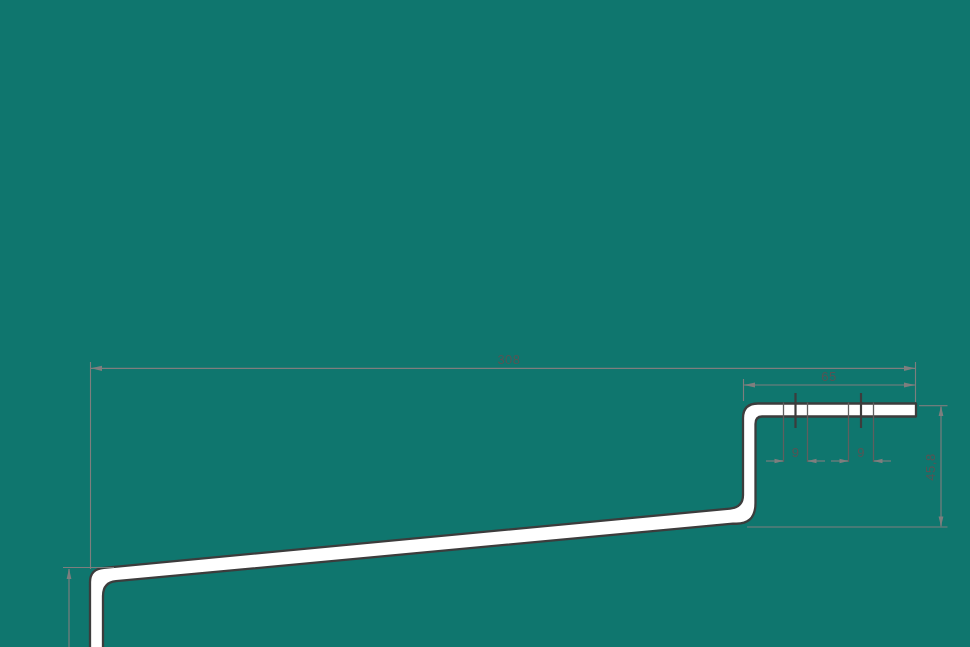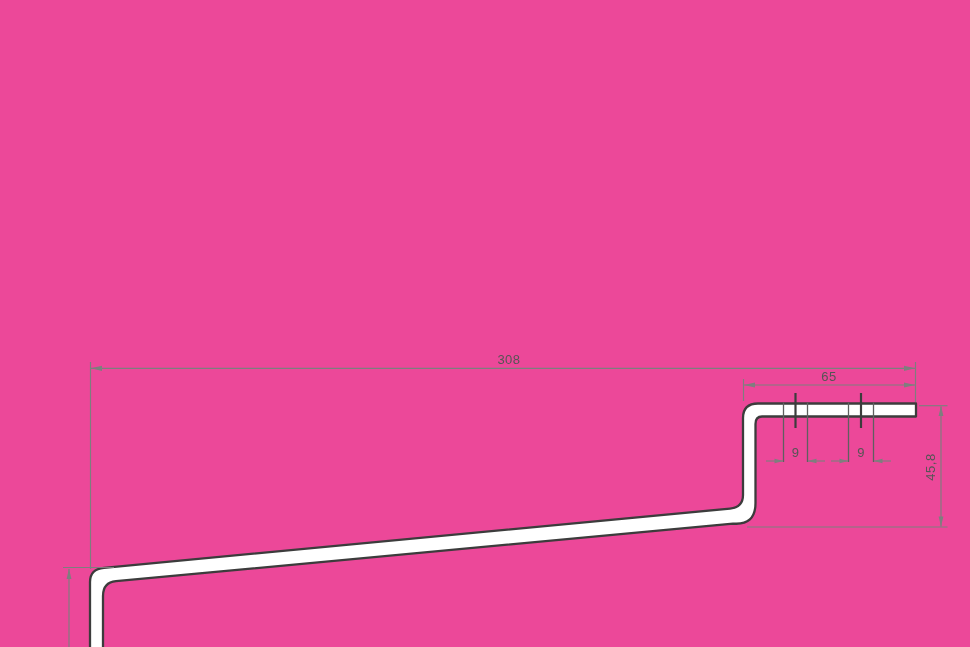--- a/index.html
+++ b/index.html
@@ -1,16 +1,16 @@
 <!DOCTYPE html>
 <html><head>
 <meta charset="utf-8">
 <style>
   html,body{margin:0;padding:0;background:#ffffff;}
-  #stage{position:relative;width:970px;height:647px;background:#ec4899;overflow:hidden;
+  #stage{position:relative;width:970px;height:647px;background:#0f766e;overflow:hidden;
          font-family:"Liberation Sans",sans-serif;}
   svg{display:block;}
   .part{fill:#ffffff;stroke:#3c3c3c;stroke-width:2.3;stroke-linejoin:round;}
   .dim{stroke:#7e7e7e;stroke-width:1.15;fill:none;}
   .holeedge{stroke:#5f5f5f;stroke-width:1.3;fill:none;}
   .holecenter{stroke:#3c3c3c;stroke-width:2.2;fill:none;}
   .arrow{fill:#7e7e7e;stroke:none;}
   .dimtext{fill:#555555;font-size:13px;letter-spacing:0.5px;}
 </style>
 </head>

